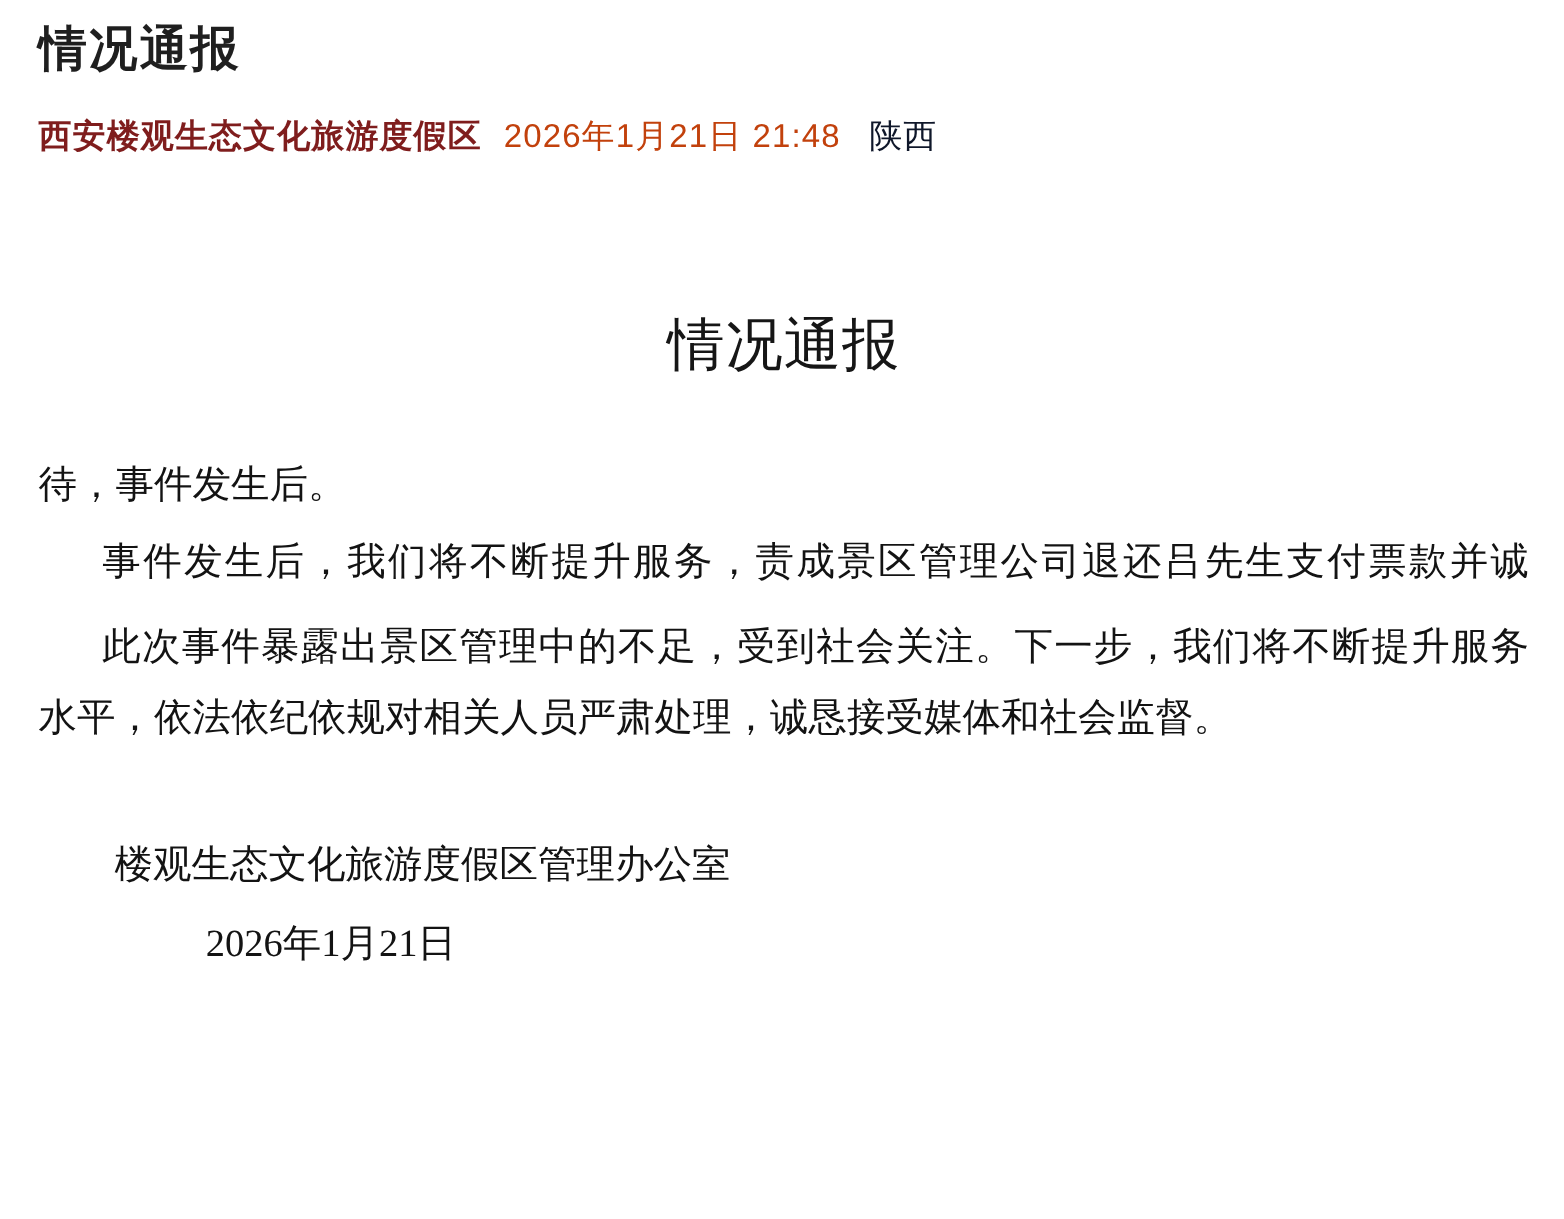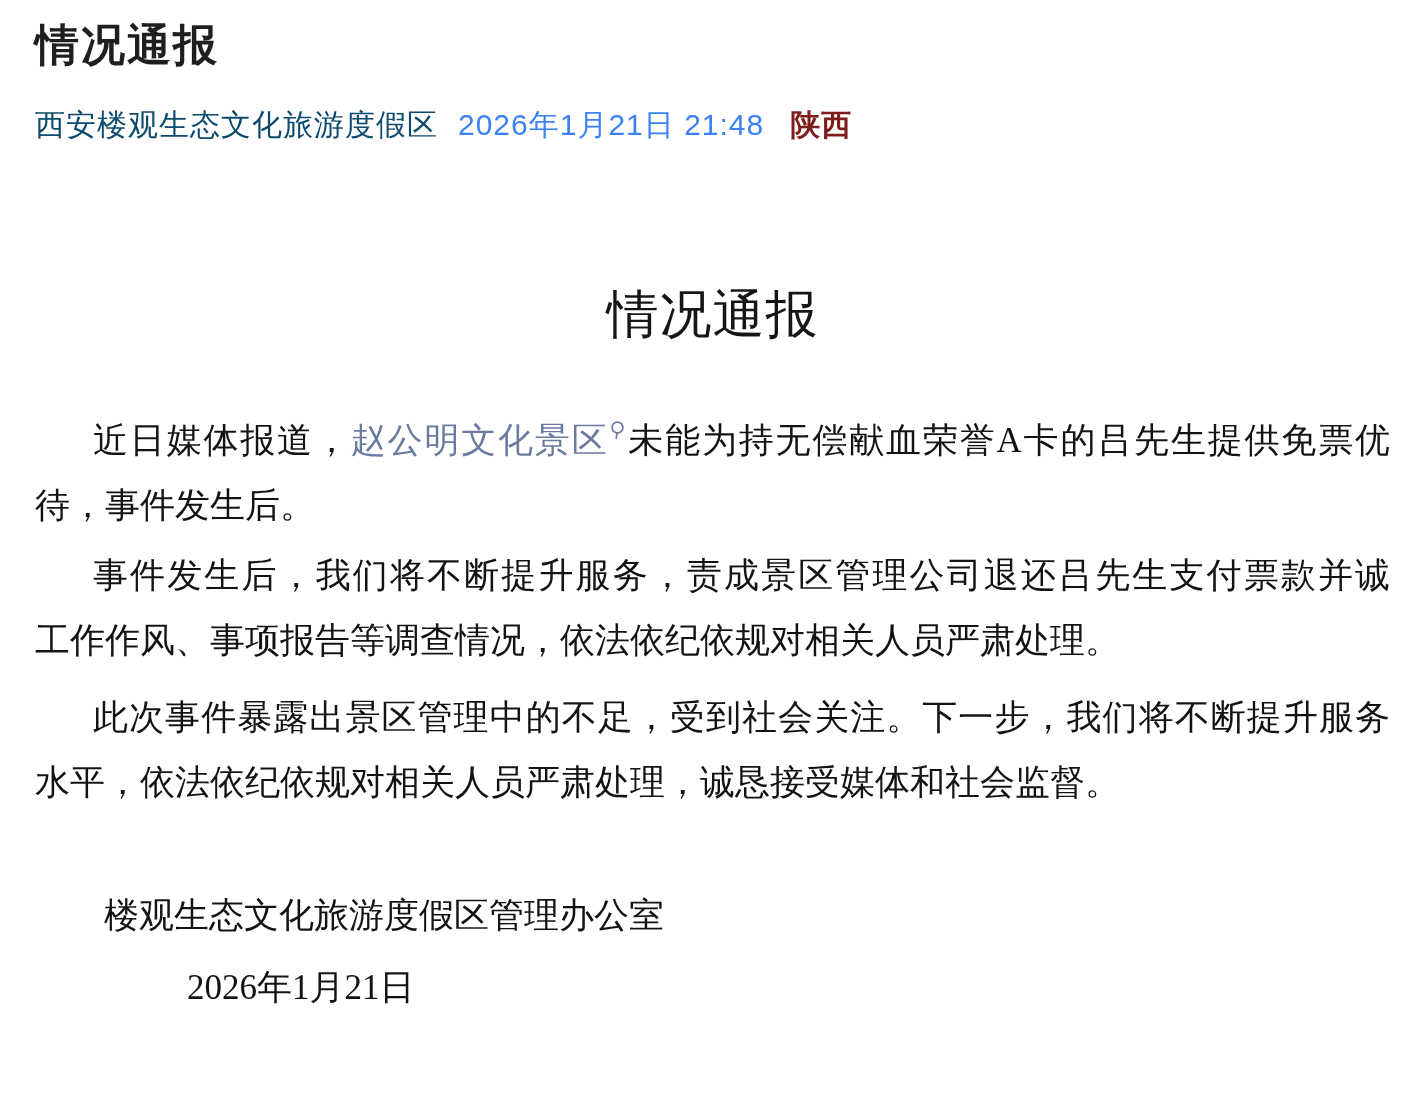--- a/index.html
+++ b/index.html
@@ -23,23 +23,23 @@
     color: #1f1f1f;
   }
   .meta {
     margin-top: 33px;
     font-family: "Liberation Sans", "DejaVu Sans", sans-serif;
     font-size: 30px;
     line-height: 36px;
     letter-spacing: 1px;
     white-space: nowrap;
   }
-  .meta .src  { color: #0c4a6e; text-decoration: none; margin-right: 20px; cursor: pointer; }
-  .meta .dt   { color: #3b82f6; margin-right: 26px; }
-  .meta .loc  { color: #7f1d1d; font-weight: bold; }
+  .meta .src  { color: #7f1d1d; text-decoration: none; margin-right: 20px; cursor: pointer; font-weight: bold; }
+  .meta .dt   { color: #c2410c; margin-right: 26px; }
+  .meta .loc  { color: #0f172a; }
 
   
   .doc-title {
     margin-top: 142px;
     text-align: center;
     font-size: 52px;
     line-height: 60px;
     letter-spacing: 1px;
     color: #161616;
   }
@@ -74,30 +74,25 @@
 
   <div class="meta">
     <a class="src" href="#">西安楼观生态文化旅游度假区</a><span class="dt">2026年1月21日 21:48</span><span class="loc">陕西</span>
   </div>
 
   <div class="doc-title">情况通报</div>
 
   <div class="article">
 
     <div class="para para-1">
-      <div class="line full first"><span>近日媒体报道，</span><a class="body-link" href="#"><span>赵公明文化景区</span><span class="sup-icon"><svg width="18" height="20" viewBox="0 0 18 20" fill="none" xmlns="http://www.w3.org/2000/svg">
-                <circle cx="8.5" cy="7.5" r="5.4" stroke="#6b7ba0" stroke-width="1.7"></circle>
-                <line x1="8" y1="13" x2="7.1" y2="19" stroke="#6b7ba0" stroke-width="1.7"></line>
-              </svg></span></a><span>未能为持无偿献血荣誉A卡的吕先生提供免票优</span></div>
       <div class="line">待，事件发生后。</div>
     </div>
 
     <div class="para para-2">
       <div class="line full first">事件发生后，我们将不断提升服务，责成景区管理公司退还吕先生支付票款并诚</div>
-      <div class="line">工作作风、事项报告等调查情况，依法依纪依规对相关人员严肃处理。</div>
     </div>
 
     <div class="para para-3">
       <div class="line full first">此次事件暴露出景区管理中的不足，受到社会关注。下一步，我们将不断提升服务</div>
       <div class="line">水平，依法依纪依规对相关人员严肃处理，诚恳接受媒体和社会监督。</div>
     </div>
 
     <div class="sign-block">
       <div class="signature">楼观生态文化旅游度假区管理办公室</div>
       <div class="sign-date">2026年1月21日</div>

